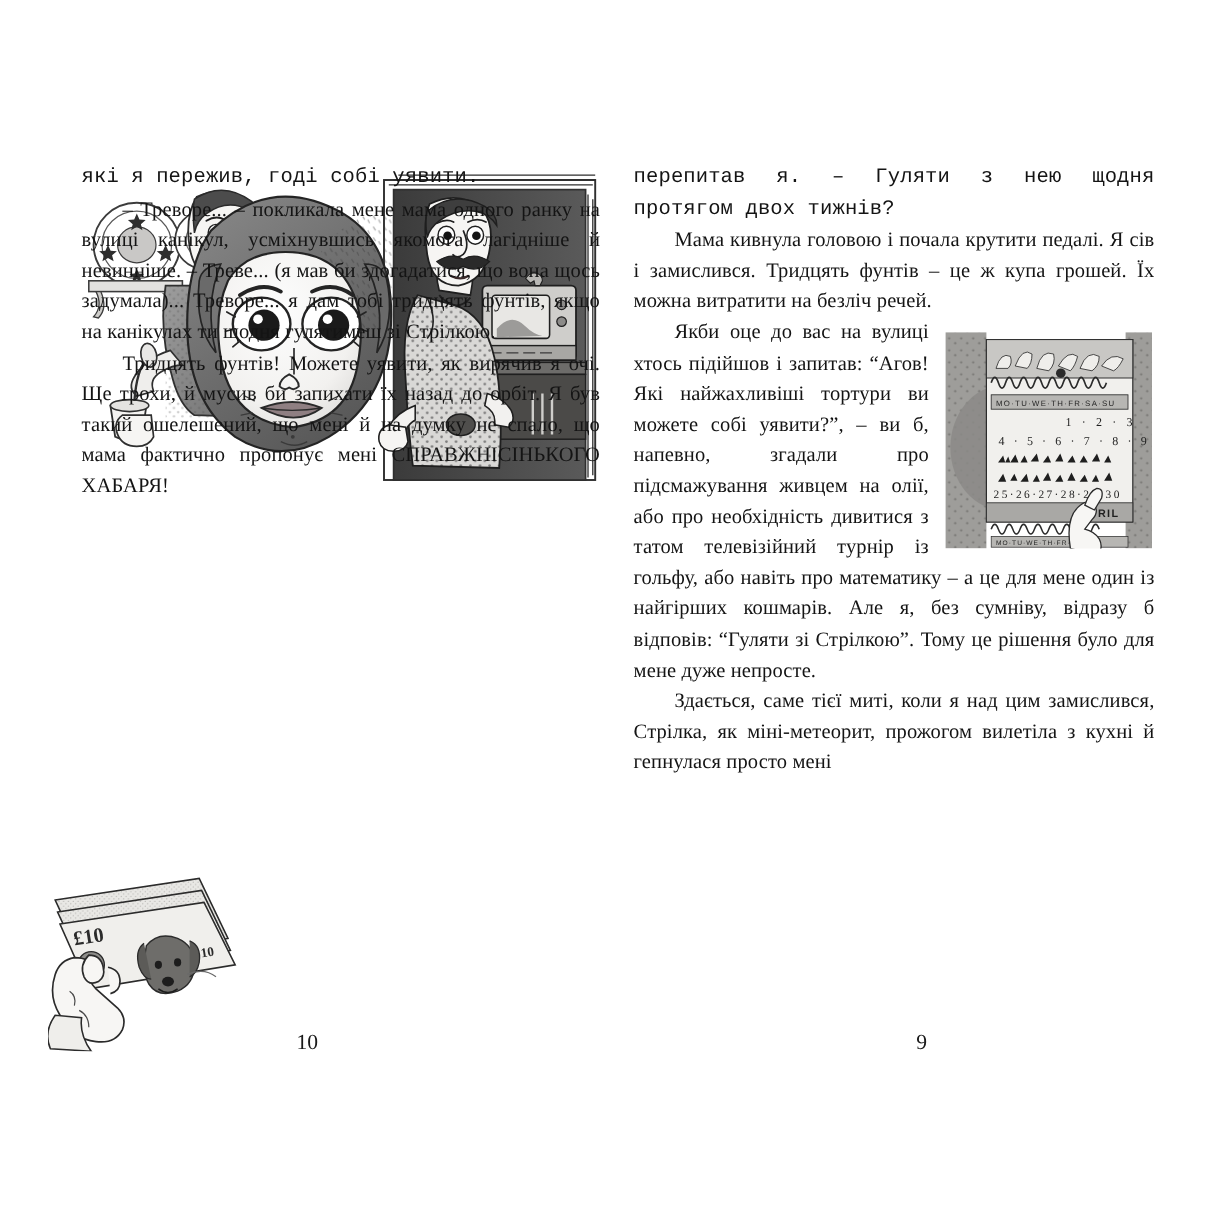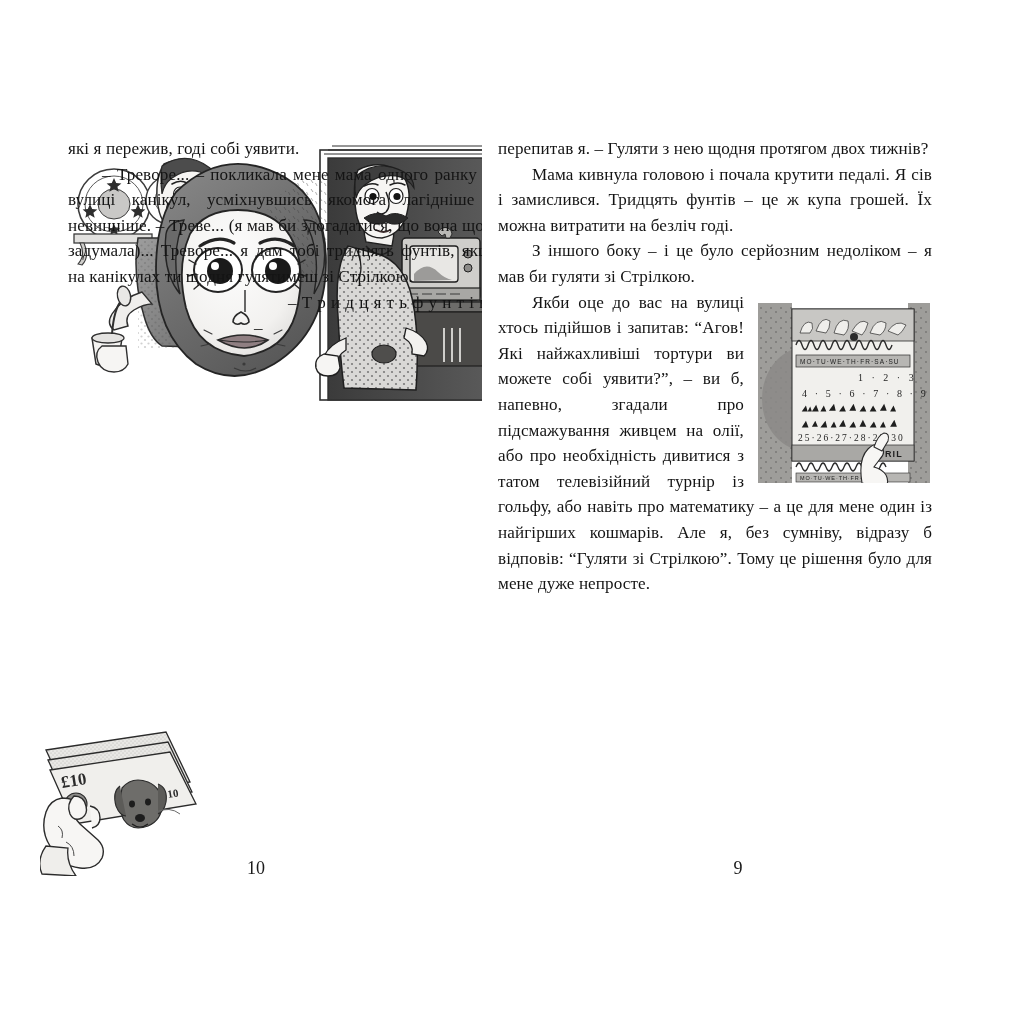--- a/index.html
+++ b/index.html
@@ -23,21 +23,21 @@
     background: #ffffff;
   }
 
   .page {
     position: absolute;
     top: 0;
     height: 1024px;
     background: #ffffff;
   }
   #page-left  { left: 0;    width: 512px; }
-  #page-right { left: 482px; width: 512px; }
+  #page-right { left: 512px; width: 512px; }
 
   .text-column {
     position: absolute;
     top: 136px;
     width: 432px;
     height: 700px;
     font-size: 17.1px;
     line-height: 25.6px;
     text-align: justify;
     text-justify: inter-word;
@@ -45,21 +45,21 @@
     color: #141414;
     letter-spacing: 0.1px;
   }
   #page-left  .text-column { left: 68px; }
   #page-right .text-column { left: 16px; width: 434px; }
 
   .text-column p {
     margin: 0;
     text-indent: 34px;
   }
-  .text-column p.no-indent { text-indent: 0; }
+  .text-column p.no-indent { text-indent: 0; font-family: Liberation Mono, monospace; }
 
   .page-number {
     position: absolute;
     width: 100%;
     text-align: center;
     font-size: 18px;
     line-height: 20px;
     color: #1a1a1a;
     top: 858px;
     left: 0;
@@ -338,33 +338,32 @@
           <path d="M10 126 q-6 12 2 20"></path>
         </g>
 
         <path d="M6 120 q-10 14 -4 28 l34 2 q-10-14 -8-28z" fill="#efeeeb" stroke="#2b2b2b" stroke-width="1.3"></path>
       </svg>
     </div>
 
     <div class="text-column clearfix">
       <p class="no-indent">які я пережив, годі собі уявити.</p>
       <p>– Треворе... – покликала мене мама одного ранку на вулиці канікул, усміхнувшись якомога лагідніше й невинніше. – Треве... (я мав би здогадатися, що вона щось задумала)... Треворе... я дам тобі тридцять фунтів, якщо на канікулах ти щодня гулятимеш зі Стрілкою.</p>
+      <p>Тридцять фунтів! Можете уявити, як вирячив я очі. Ще трохи, й мусив би запихати їх назад до орбіт. Я був такий ошелешений, що мені й на думку не спало, що мама фактично пропонує мені СПРАВЖНІСІНЬКОГО ХАБАРЯ!</p>
       <div class="spacer-money"></div>
-      <p>– Т р и д ц я т ь   ф у н т і в ?   –</p>
     </div>
 
     <div class="page-number">10</div>
   </div>
 
   <div class="page" id="page-right">
 
     <div class="text-column clearfix">
       <p class="no-indent">перепитав я. – Гуляти з нею щодня протягом двох тижнів?</p>
-      <p>Мама кивнула головою і почала крутити педалі. Я сів і замислився. Тридцять фунтів – це ж купа грошей. Їх можна витратити на безліч годі.</p>
-      <p>З іншого боку – і це було серйозним недоліком – я мав би гуляти зі Стрілкою.</p>
+      <p>Мама кивнула головою і почала крутити педалі. Я сів і замислився. Тридцять фунтів – це ж купа грошей. Їх можна витратити на безліч речей.</p>
 
       <div class="illus-calendar">
         <svg viewBox="0 0 172 188" xmlns="http://www.w3.org/2000/svg" role="img" aria-label="calendar">
           <defs>
             <pattern id="wallTex" width="10" height="10" patternUnits="userSpaceOnUse">
               <rect width="10" height="10" fill="#9e9d9a"></rect>
               <circle cx="3" cy="3" r="0.9" fill="#757471"></circle>
               <circle cx="8" cy="7" r="0.9" fill="#757471"></circle>
             </pattern>
           </defs>
@@ -417,18 +416,19 @@
           <text x="42" y="185" font-family="Liberation Sans, sans-serif" font-size="5.5" fill="#1f1f1f" letter-spacing="0.9">MO·TU·WE·TH·FR·SA·SU</text>
 
           <g fill="#f7f6f4" stroke="#2b2b2b" stroke-width="1.1">
             <path d="M104 188 q-4-24 6-34 q8-8 14-2 q4 6 -2 12 l-6 8 q8 2 12 8 q4 8 -2 14 z"></path>
             <path d="M116 152 q4-12 10-14 q6 0 4 8 l-6 10z"></path>
           </g>
         </svg>
       </div>
 
       <p>Якби оце до вас на вулиці хтось підійшов і запитав: “Агов! Які найжахливіші тортури ви можете собі уявити?”, – ви б, напевно, згадали про підсмажування живцем на олії, або про необхідність дивитися з татом телевізійний турнір із гольфу, або навіть про математику – а це для мене один із найгірших кошмарів. Але я, без сумніву, відразу б відповів: “Гуляти зі Стрілкою”. Тому це рішення було для мене дуже непросте.</p>
+      <p>Здається, саме тієї миті, коли я над цим замислився, Стрілка, як міні-метеорит, прожогом вилетіла з кухні й гепнулася просто мені</p>
     </div>
 
     <div class="page-number">9</div>
   </div>
 
 </div>
 
 </body></html>

